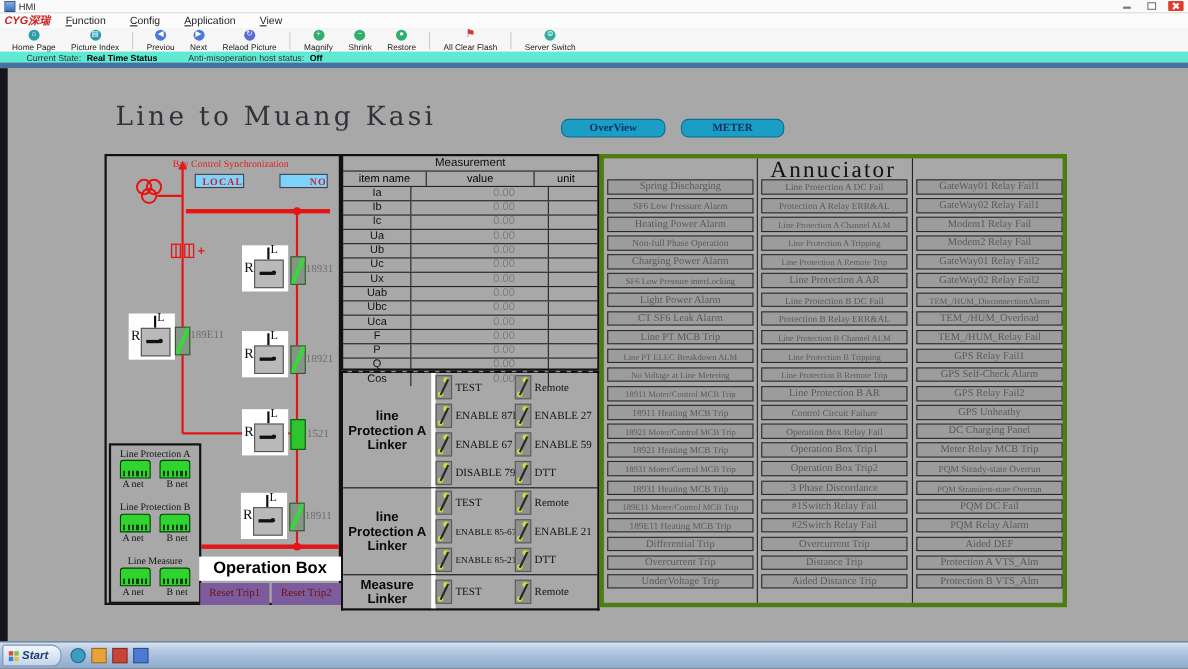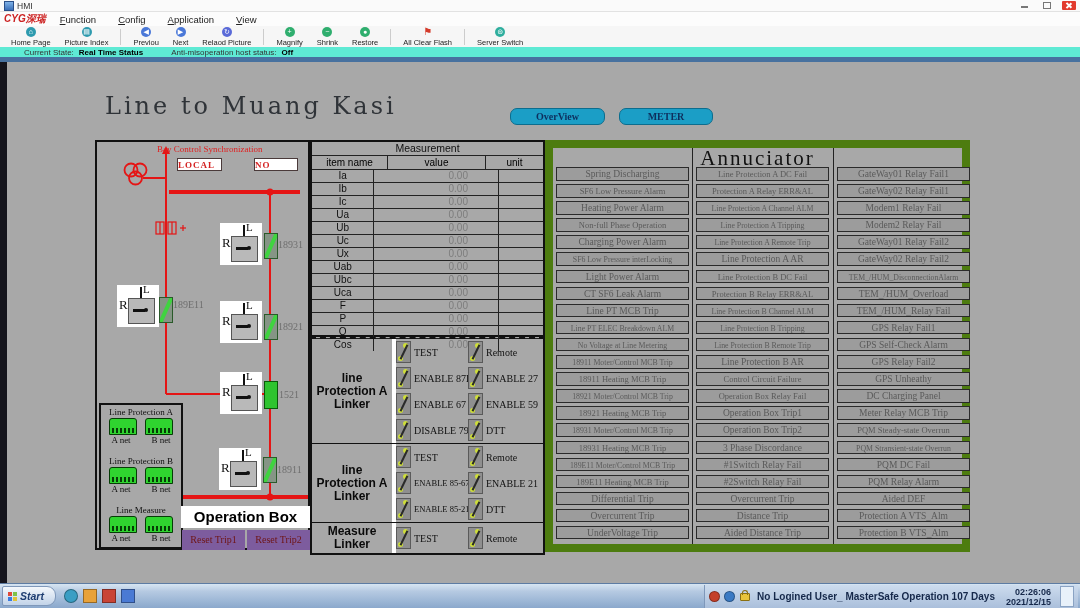--- a/index.html
+++ b/index.html
@@ -50,23 +50,23 @@
            border:1px solid #0c6d8e;color:#0e2f5e;font-family:"Liberation Serif",serif;
            font-size:10px;font-weight:bold;text-align:center;line-height:15px;box-sizing:border-box;}
   #overview-btn{left:510px;width:95px;}
   #meter-btn{left:619px;width:94px;}
 
   
   #diagram{position:absolute;left:95px;top:78px;width:215px;height:410px;border:2px solid #111;box-sizing:border-box;}
   #diagram-lines{position:absolute;left:0;top:0;}
   .sync-label{position:absolute;left:60px;top:2px;font-family:"Liberation Serif",serif;
               font-size:9px;color:#e02020;white-space:nowrap;}
-  .led-box{position:absolute;top:16px;height:13px;background:#ffffff;border:1px solid #4a3a3a;
+  .led-box{position:absolute;top:16px;height:13px;background:#7dd3fc;border:1px solid #4a3a3a;
            color:#d42222;font-family:"Liberation Serif",serif;font-size:9px;font-weight:bold;
-           text-align:left;line-height:13px;letter-spacing:1px;box-sizing:border-box;}
+           text-align:right;line-height:13px;letter-spacing:1px;box-sizing:border-box;}
   #local-ind{left:80px;width:45px;}
   #no-ind{left:157px;width:44px;}
 
   .breaker{position:absolute;width:42px;height:42px;background:#fff;}
   .b-r{position:absolute;left:2px;top:12px;font-family:"Liberation Serif",serif;font-size:13px;color:#111;}
   .b-l{position:absolute;left:26px;top:-2px;font-family:"Liberation Serif",serif;font-size:11px;color:#111;}
   .b-stem{position:absolute;left:23px;top:2px;width:1.5px;height:11px;background:#111;}
   .b-inner{position:absolute;left:11px;top:13px;width:25px;height:24px;background:#b9b9b9;border:1px solid #555;}
   .b-dash{position:absolute;left:4px;top:10px;width:12px;height:2.5px;background:#111;}
   .b-dot{position:absolute;left:15px;top:9px;width:4px;height:4px;border-radius:50%;background:#111;}
@@ -121,21 +121,21 @@
   .linker-cell{width:72px;display:flex;align-items:center;}
   .kswitch-icon{position:relative;width:13px;height:20px;background:#8f8f8f;border:1px solid #5a5a5a;
                 flex:0 0 13px;margin-right:3px;box-sizing:content-box;}
   .kd{position:absolute;width:5px;height:5px;border-radius:50%;background:#cede3a;}
   .kd1{top:1px;left:6px;}.kd2{bottom:1px;left:1px;}
   .kblade{position:absolute;left:6px;top:2px;width:2px;height:16px;background:#2a2a2a;transform:rotate(26deg);}
   .linker-text{font-family:"Liberation Serif",serif;font-size:10px;color:#111;white-space:nowrap;}
   .lt-s{font-size:8.5px;}
 
   
-  #annunciator{position:absolute;left:545px;top:78px;width:425px;height:412px;border:8px solid #4d7c0f;box-sizing:border-box;}
+  #annunciator{position:absolute;left:545px;top:78px;width:425px;height:412px;border:4px solid #4d7c0f;box-sizing:border-box;}
   .ann-title{position:absolute;left:0;top:-2px;width:100%;text-align:center;
              font-family:"Liberation Serif",serif;font-size:21px;color:#111;letter-spacing:2px;}
   .ann-vline{position:absolute;top:0;bottom:0;width:1px;background:#222;}
   #ann-v1{left:139px;} #ann-v2{left:280px;}
   .ann-col{position:absolute;top:19px;width:133px;display:flex;flex-direction:column;gap:3.6px;}
   #ann-col-0{left:3px;} #ann-col-1{left:143px;} #ann-col-2{left:284px;}
   .ann-tile{height:13.5px;background:#9c9c9c;border:1px solid #2a2a2a;color:#5a5a5a;
             font-family:"Liberation Serif",serif;font-size:9.5px;line-height:13px;text-align:center;
             white-space:nowrap;overflow:hidden;box-sizing:border-box;}
   .t-s{font-size:8.5px;} .t-xs{font-size:7.8px;}
@@ -716,28 +716,15 @@
           <span style="background:#e0c23a"></span>
       </span>
       <span id="start-label">Start</span>
     </div>
     <div id="quick-launch">
         <div class="ql-icon" style="background: rgb(58, 158, 196); border-radius: 50%;"></div>
         <div class="ql-icon" style="background: rgb(232, 162, 58);"></div>
         <div class="ql-icon" style="background: rgb(201, 68, 54);"></div>
         <div class="ql-icon" style="background: rgb(74, 122, 212);"></div>
       </div>
-    <div id="tray">
-      <span id="tray-icons">
-          <div class="tray-ico" style="background: rgb(196, 64, 42);"></div>
-          <div class="tray-ico" style="background: rgb(58, 122, 196);"></div>
-        </span>
-      <span class="lock-icon"></span>
-      <span id="tray-text">No Logined User_ MasterSafe Operation 107 Days</span>
-      <span id="clock">
-        <div>02:26:06</div>
-        <div>2021/12/15</div>
-      </span>
-      <span id="show-desktop"></span>
-    </div>
   </div>
 
 </div>
 
 </body></html>

